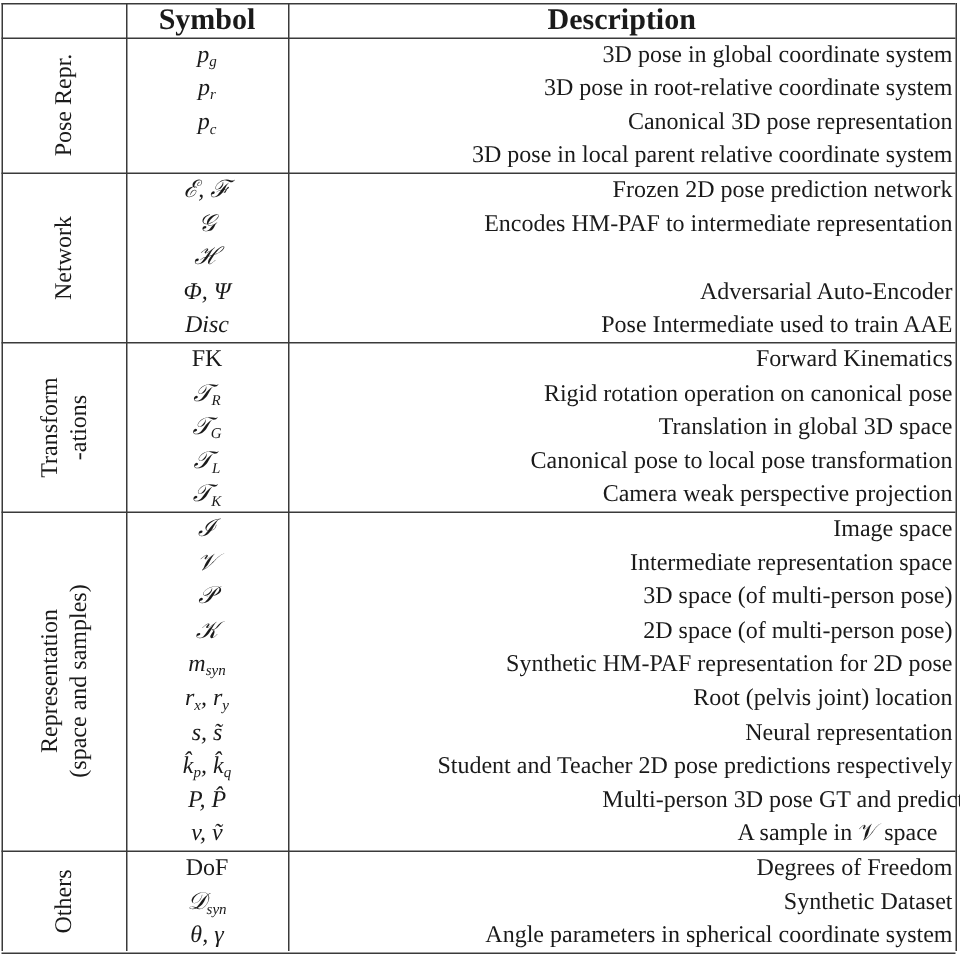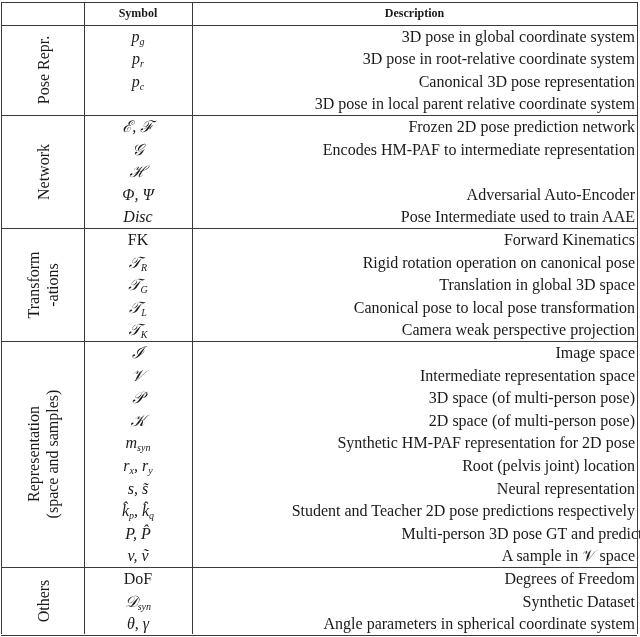--- a/index.html
+++ b/index.html
@@ -1,21 +1,21 @@
 <!DOCTYPE html>
 <html><head>
 <meta charset="utf-8">
 <style>
   html, body { margin:0; padding:0; background:#ffffff; }
   body { width:640px; height:637px; position:relative; overflow:hidden;
          font-family:"Liberation Serif","DejaVu Serif",serif; color:#1a1a1a; }
   .tbl { position:absolute; left:1px; top:2px; width:636px; height:632px; }
   .hline { position:absolute; left:0; width:636px; height:0; border-top:1.3px solid #3a3a3a; }
   .vline { position:absolute; top:0; height:632px; width:0; border-left:1.3px solid #3a3a3a; }
-  .hdr { position:absolute; top:0; height:23px; line-height:23px; font-weight:bold; font-size:12px; text-align:center; }
+  .hdr { position:absolute; top:0; height:23px; line-height:23px; font-weight:bold; font-size:20px; text-align:center; }
   .cell { position:absolute; height:22.6px; line-height:22.6px; font-size:16px; white-space:nowrap; }
   .sym { text-align:center; font-style:italic; }
   .sym.up { font-style:normal; }
   .desc { text-align:right; }
   .group { position:absolute; left:0; width:83px; }
   .glabel { position:absolute; left:50%; top:50%; transform:translate(-50%,-50%) rotate(-90deg);
             white-space:nowrap; font-size:16px; text-align:center; line-height:19px; }
   sub { font-size:10px; vertical-align:-3px; line-height:0; }
 </style>
 </head>
@@ -89,21 +89,21 @@
     <div class="cell desc" style="left:202px;width:432px;top:430.29999999999995px;">Synthetic HM-PAF representation for 2D pose</div>
     <div class="cell sym" style="left:83px;width:108px;top:452.9px;"><span>r</span><sub>x</sub><span>, r</span><sub>y</sub></div>
     <div class="cell desc" style="left:202px;width:432px;top:452.9px;">Root (pelvis joint) location</div>
     <div class="cell sym" style="left:83px;width:108px;top:475.5px;"><span>s, s̃</span></div>
     <div class="cell desc" style="left:202px;width:432px;top:475.5px;">Neural representation</div>
     <div class="cell sym" style="left:83px;width:108px;top:498.1px;"><span>k̂</span><sub>p</sub><span>, k̂</span><sub>q</sub></div>
     <div class="cell desc" style="left:202px;width:432px;top:498.1px;">Student and Teacher 2D pose predictions respectively</div>
     <div class="cell sym" style="left:83px;width:108px;top:520.7px;"><span>P, P̂</span></div>
     <div class="cell desc" style="left:202px;width:432px;top:520.7px;margin-left:28px;">Multi-person 3D pose GT and prediction</div>
     <div class="cell sym" style="left:83px;width:108px;top:543.3px;"><span>v, ṽ</span></div>
-    <div class="cell desc" style="left:202px;width:432px;top:543.3px;">A sample in 𝒱 space</div>
+    <div class="cell desc" style="left:192px;width:432px;top:543.3px;">A sample in 𝒱 space</div>
     <div class="hline" style="top:565.4px"></div>
     <div class="group" style="top:565.4px;height:67.80000000000001px;">
       <div class="glabel">
         <div>Others</div>
       </div>
     </div>
     <div class="cell sym up" style="left:83px;width:108px;top:565.9px;"><span>DoF</span></div>
     <div class="cell desc" style="left:202px;width:432px;top:565.9px;">Degrees of Freedom</div>
     <div class="cell sym" style="left:83px;width:108px;top:588.5px;"><span>𝒟</span><sub>syn</sub></div>
     <div class="cell desc" style="left:202px;width:432px;top:588.5px;">Synthetic Dataset</div>

